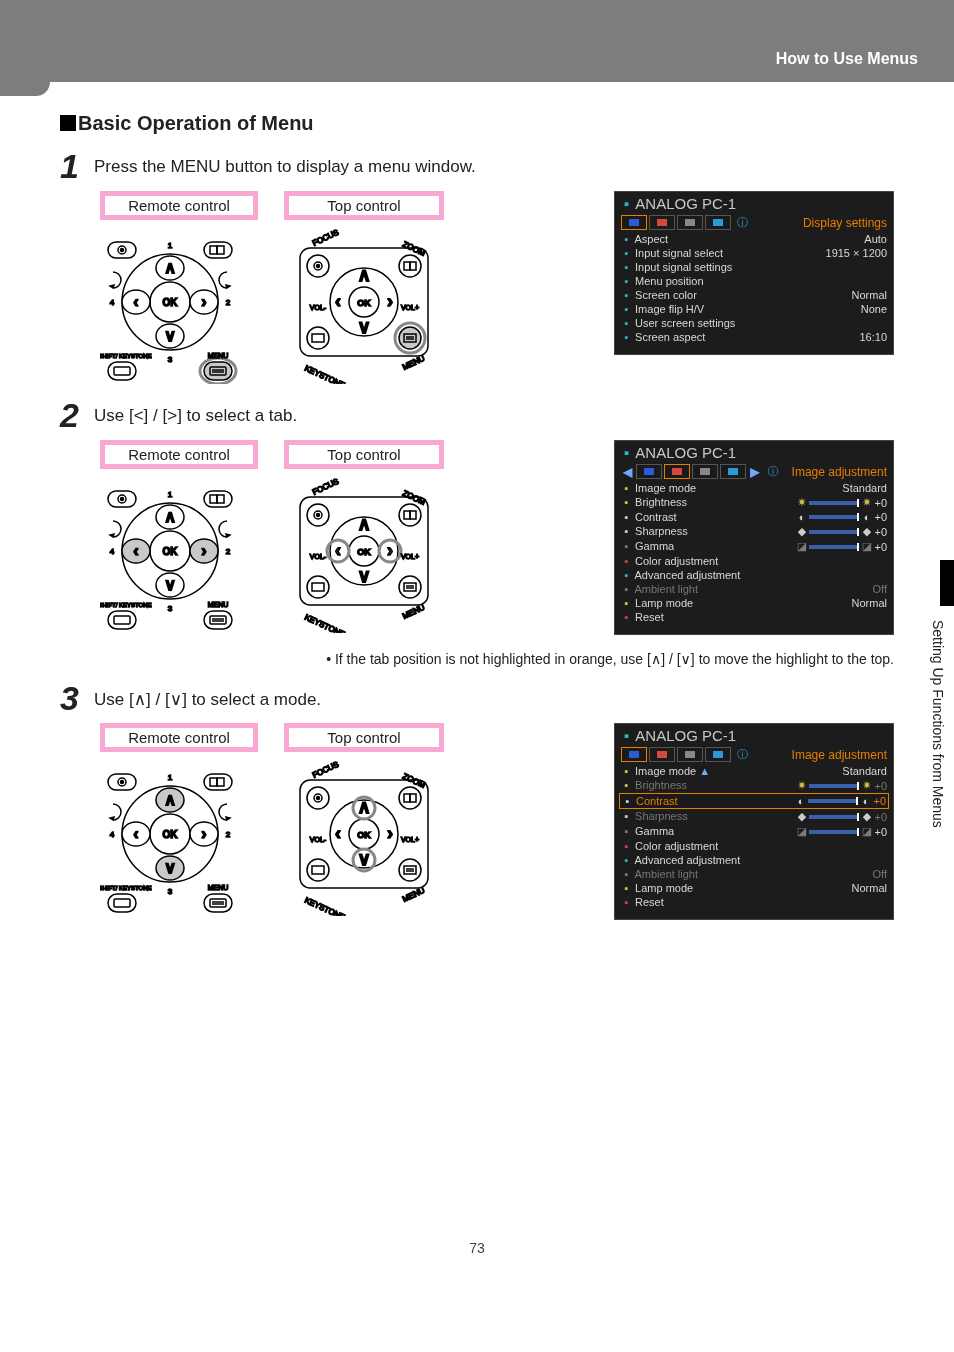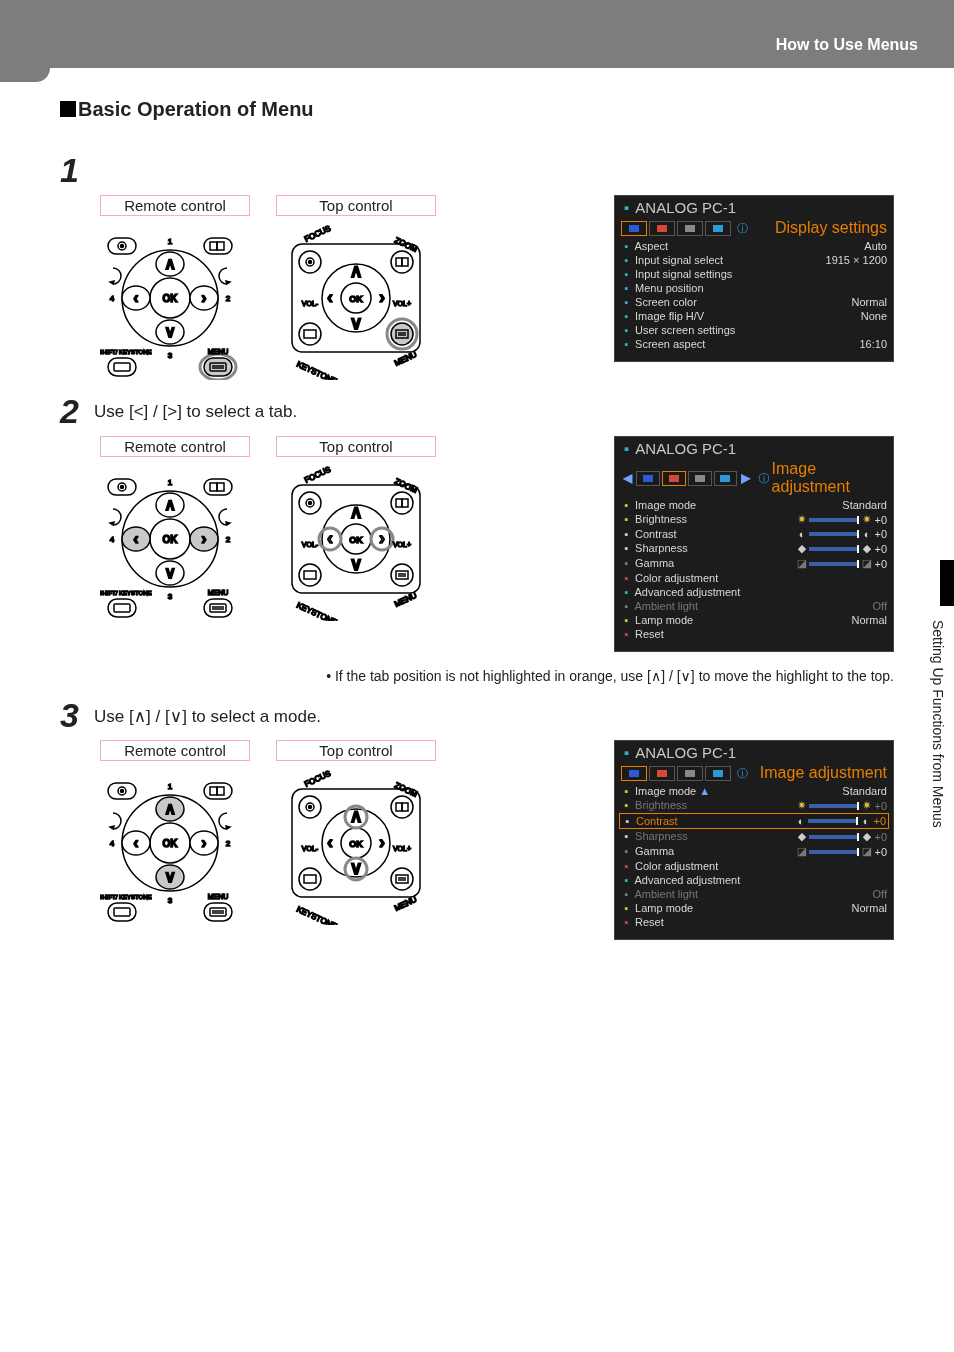--- a/index.html
+++ b/index.html
@@ -5,21 +5,21 @@
   body {
     margin: 0;
     padding: 0;
     font-family: Arial, Helvetica, sans-serif;
     background: #fff;
     width: 954px;
     color: #222;
   }
   .header-bar {
     background: #7d7d7d;
-    height: 68px;
+    height: 82px;
     position: relative;
   }
   .header-bar .title {
     position: absolute;
     right: 36px;
     bottom: 14px;
     color: #fff;
     font-weight: bold;
     font-size: 16px;
   }
@@ -31,21 +31,21 @@
     height: 14px;
     background: #7d7d7d;
     border-bottom-right-radius: 14px;
   }
   .content {
     padding: 30px 60px 20px 60px;
   }
   .section-title {
     font-weight: bold;
     font-size: 20px;
-    margin-bottom: 34px;
+    margin-bottom: 16px;
   }
   .section-title .black-square {
     display: inline-block;
     width: 16px; height: 16px;
     background: #000;
     vertical-align: -1px;
     margin-right: 2px;
   }
   .step {
     display: flex;
@@ -65,21 +65,21 @@
     margin-top: 6px;
   }
   .row {
     display: flex;
     align-items: flex-start;
     margin-left: 40px;
     margin-bottom: 16px;
     gap: 26px;
   }
   .label-box {
-    border: 1px solid #f9a8d4;
+    border: 5px solid #f9a8d4;
     padding: 1px 8px;
     text-align: center;
     font-size: 15px;
     margin-bottom: 4px;
     min-width: 132px;
   }
   .remote-svg, .top-svg { display:block; }
   .menu-shot {
     width: 278px;
     background: #1c1c1c;
@@ -105,21 +105,21 @@
     width: 24px; height: 13px;
     background: #1a1a1a;
     border: 1px solid #555;
     display:flex;align-items:center;justify-content:center;
     font-size:8px;
   }
   .tabbar .tab.sel { border: 1px solid #e67e00; }
   .tabbar .section-label {
     margin-left: auto;
     color: #e67e00;
-    font-size: 16px;
+    font-size: 12px;
   }
   .tabbar .arrow {
     color:#6fa7ff;font-weight:bold;font-size:12px;padding:0 2px;
   }
   .menu-shot .item-row {
     display: flex;
     justify-content: space-between;
     padding: 1px 6px;
   }
   .menu-shot .item-row.dim { color:#777;gap:7px; }
@@ -176,20 +176,21 @@
   <div class="side-blk"></div>
   <div class="side-text">Setting Up Functions from Menus</div>
 
   <div class="content">
     <div class="section-title">
       <span class="black-square"></span><span>Basic Operation of Menu</span>
     </div>
 
     <div class="step">
       <div class="step-num">1</div>
+      <div class="step-text">Press the MENU button to display a menu window.</div>
     </div>
     <div class="row">
       <div>
         <div class="label-box">Remote control</div>
         <svg class="remote-svg" width="140" height="160" viewBox="0 0 140 160">
   <g fill="none" stroke="#000" stroke-width="1.5">
     <circle cx="70" cy="78" r="48" fill="#fff"></circle>
     <circle cx="70" cy="78" r="20" fill="#fff"></circle>
     <text x="70" y="82" text-anchor="middle" font-size="10" font-weight="bold" fill="#000">OK</text>
     <g>
@@ -666,14 +667,15 @@
             <span>Normal</span>
           </div>
           <div class="item-row ">
             <span><span class="sym r">▪</span> Reset</span>
             <span></span>
           </div>
           <div style="height:10px"></div>
         </div>
     </div>
 
+    <div class="page-num">73</div>
   </div>
 </div>
 
 </body></html>

